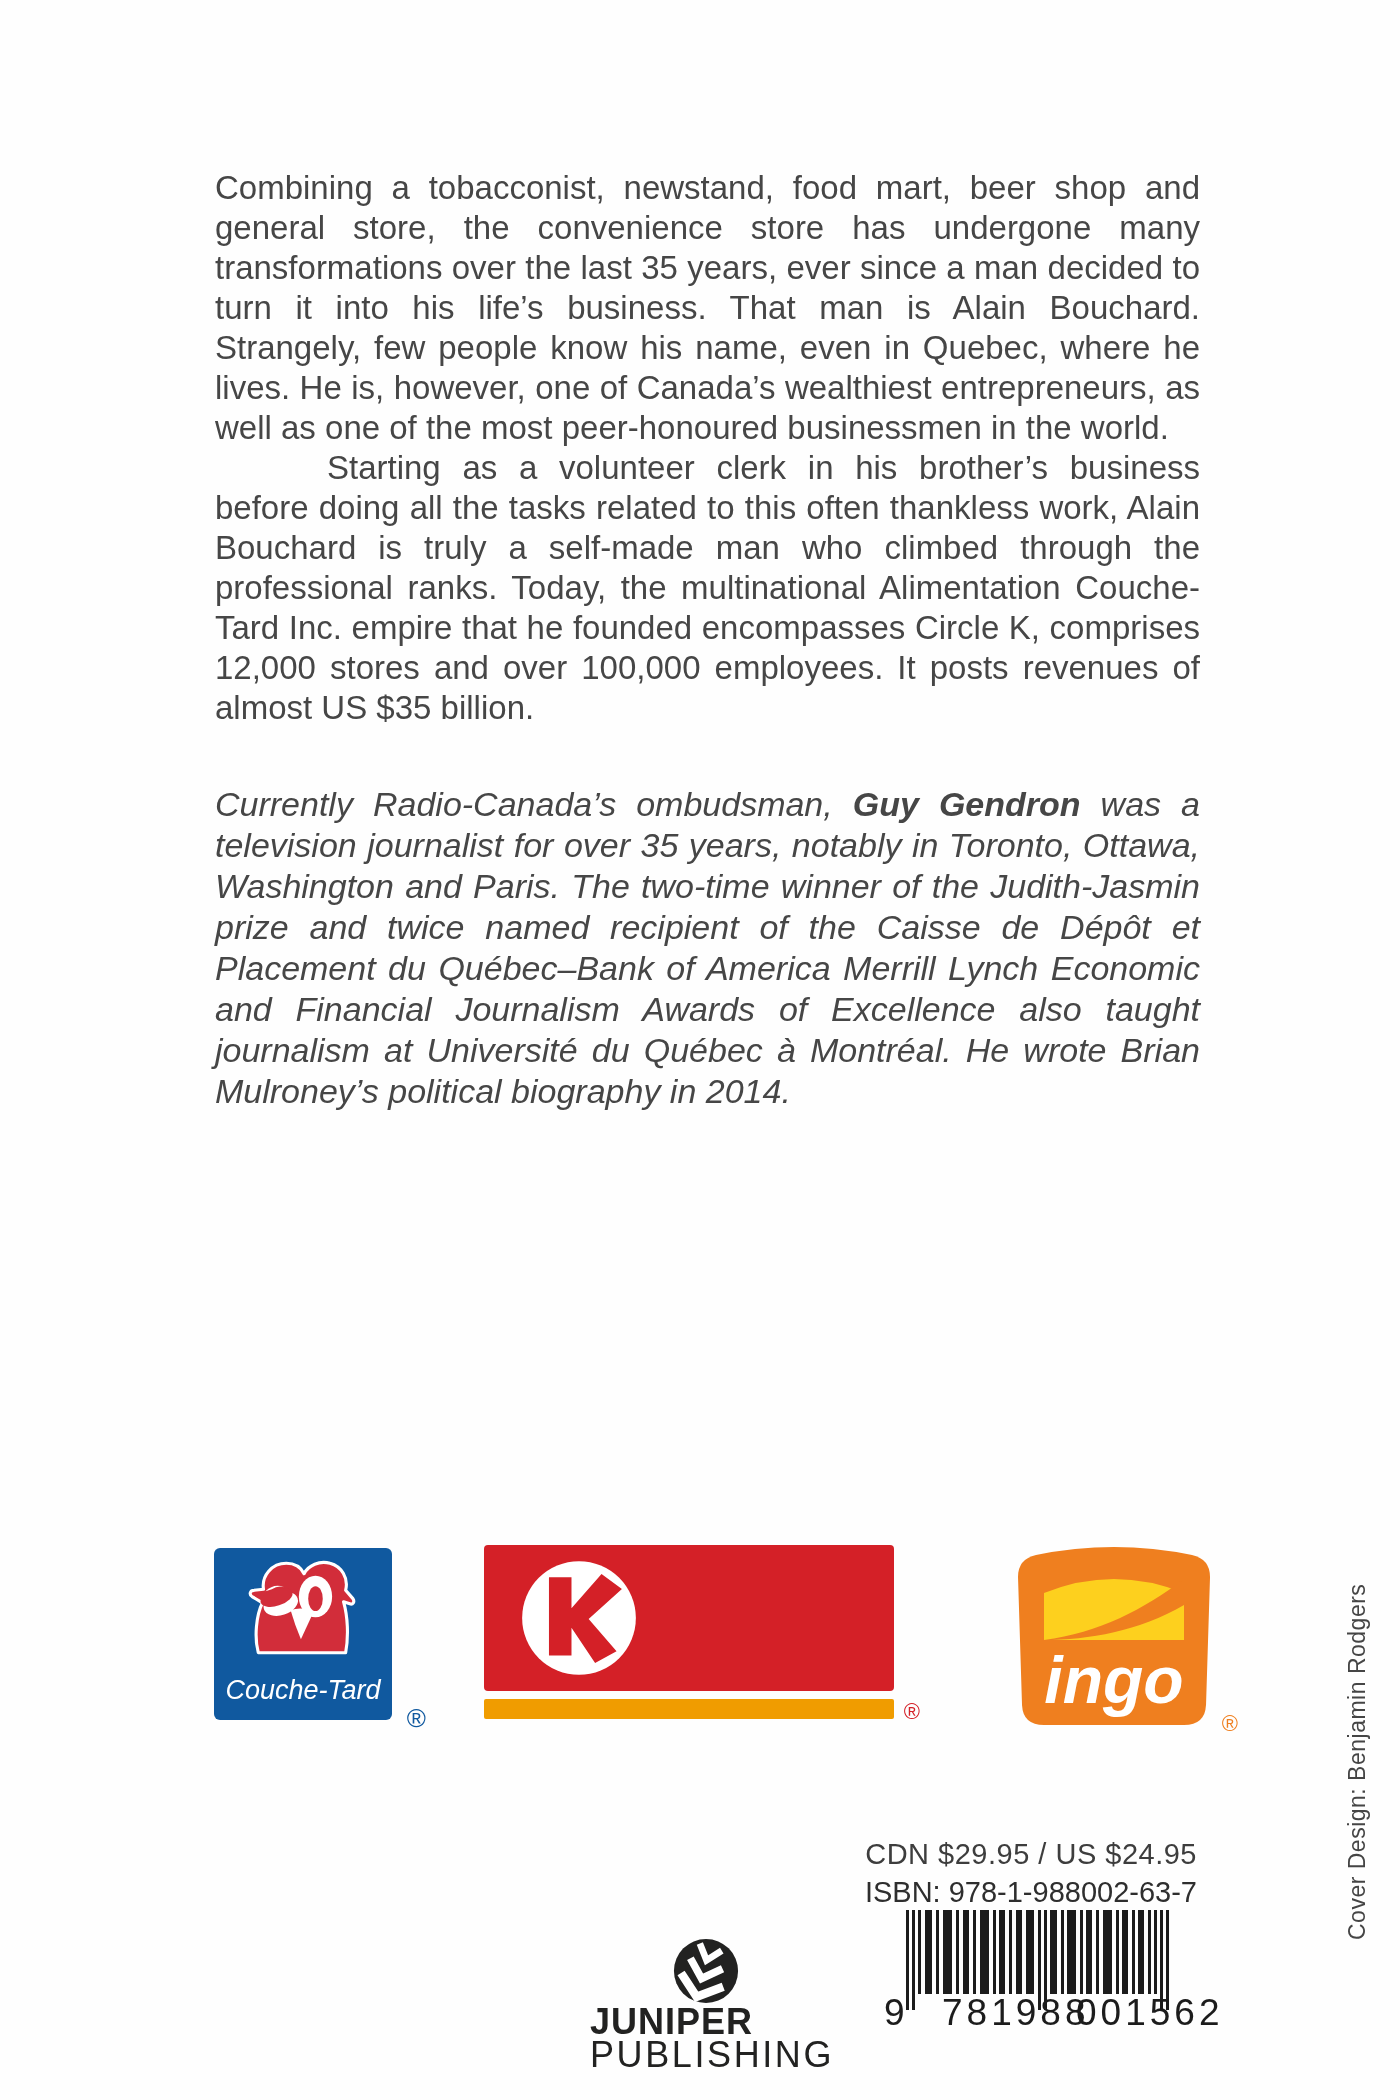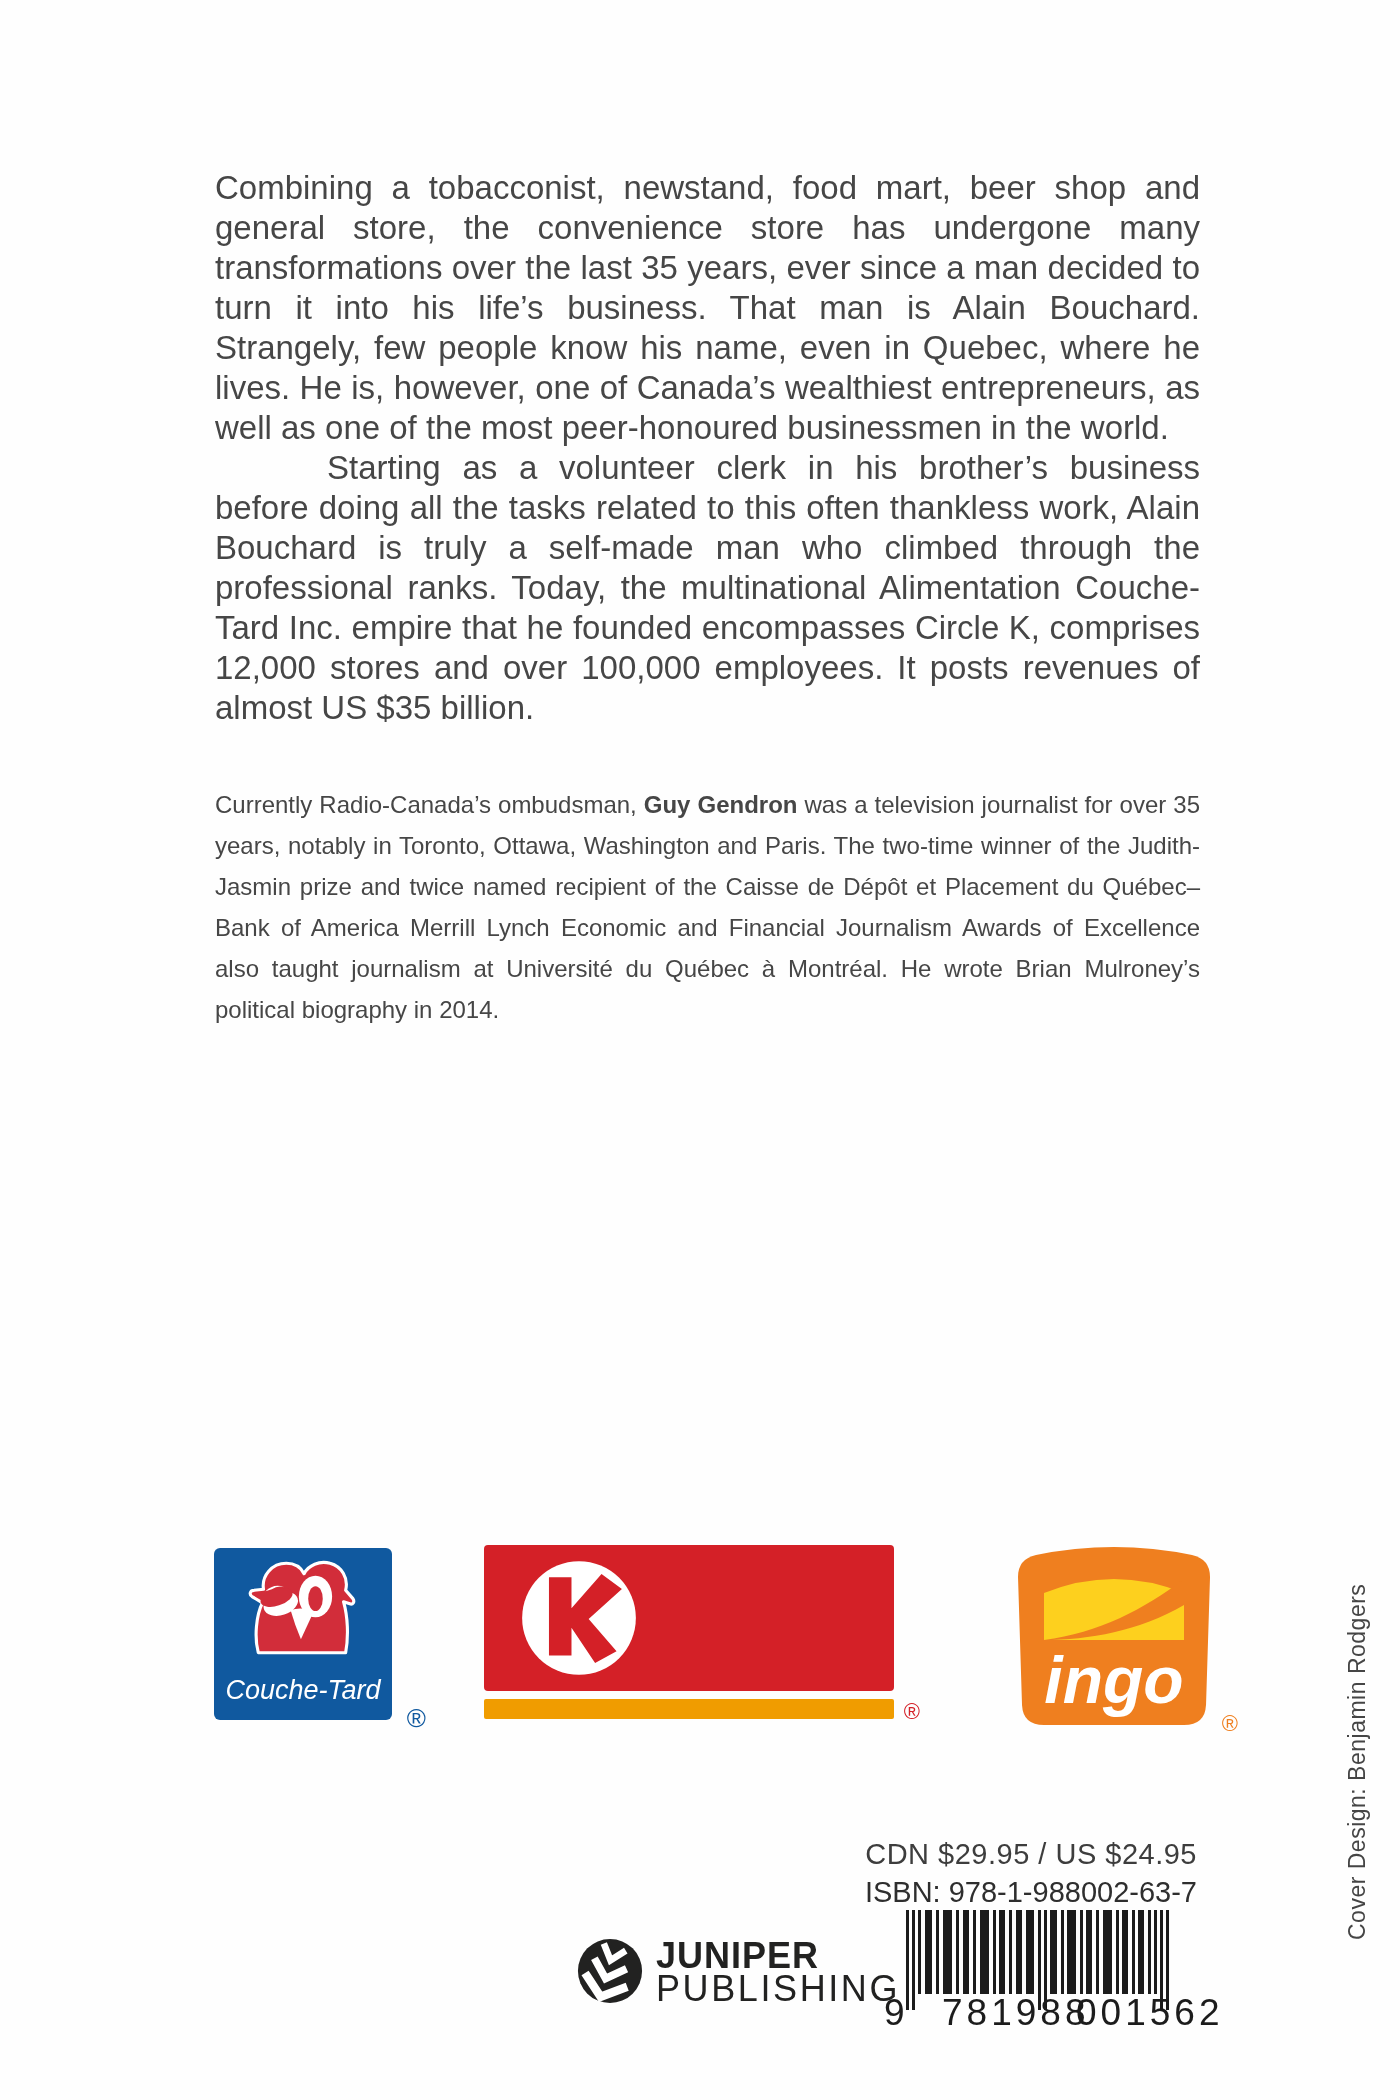--- a/index.html
+++ b/index.html
@@ -25,21 +25,22 @@
     white-space:pre-line;
   }
   .body-par {
     margin:0;
     font-size:33px; line-height:40px;
     text-align:justify;
   }
   .body-par.indent { text-indent:112px; }
   .bio {
     margin:56px 0 8px 0;
-    font-size:24px; line-height:41px;
+    font-size:34px; line-height:41px;
+    font-style:italic;
     text-align:justify;
   }
   .bio .bio-name { font-weight:bold; }
 
   
   .logos { position:absolute; left:0; top:1545px; width:1400px; height:200px; }
 
   
   .ct-logo { position:absolute; left:214px; top:3px; width:178px; height:172px;
     background:var(--couche-tard-blue); border-radius:6px; }
@@ -77,21 +78,21 @@
     text-align:right; font-size:29px; color:#2e2e2e;
   }
   .barcode { position:absolute; left:884px; top:1910px; width:316px; height:124px; }
   .barcode svg { position:absolute; left:22px; top:0; }
   .bc-digit { position:absolute; font-size:37px; color:#1c1c1c; letter-spacing:4px; white-space:nowrap; }
   .bc-left { left:0; top:82px; }
   .bc-g1 { left:58px; top:82px; }
   .bc-g2 { left:192px; top:82px; }
 
   
-  .publisher { position:absolute; left:577px; top:1938px; display:flex; align-items:center; }
+  .publisher { position:absolute; left:577px; top:1938px; display:flex; align-items:center;flex-direction:column; }
   .pub-mark { width:66px; height:66px; flex:none; }
   .pub-text { margin-left:13px; color:#222221; }
   .pub-name { font-size:36px; font-weight:bold; letter-spacing:1px; line-height:36px; }
   .pub-type { font-size:36px; letter-spacing:2.6px; line-height:30px; }
 
   
   .credit {
     position:absolute; left:1344px; top:1588px; height:352px;
     writing-mode:vertical-rl; transform:rotate(180deg);
     font-size:23px; color:#454545; letter-spacing:0.5px;

